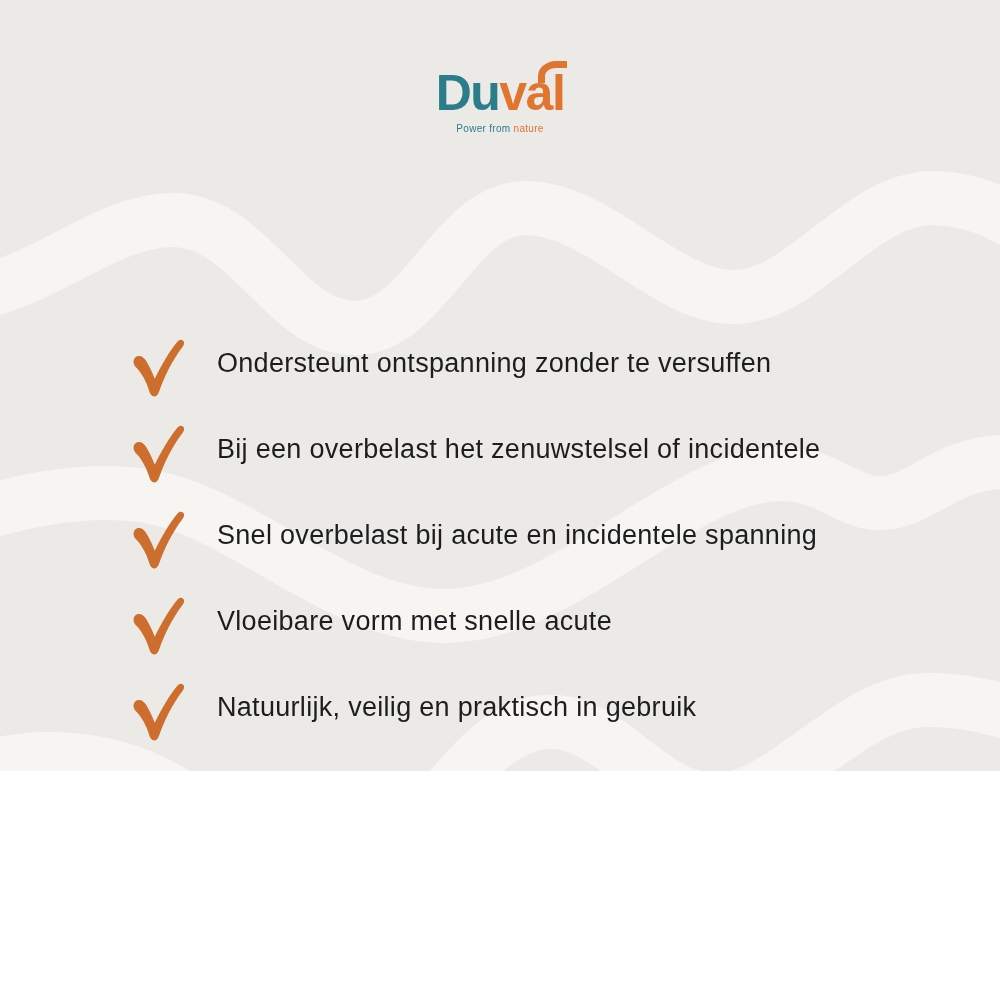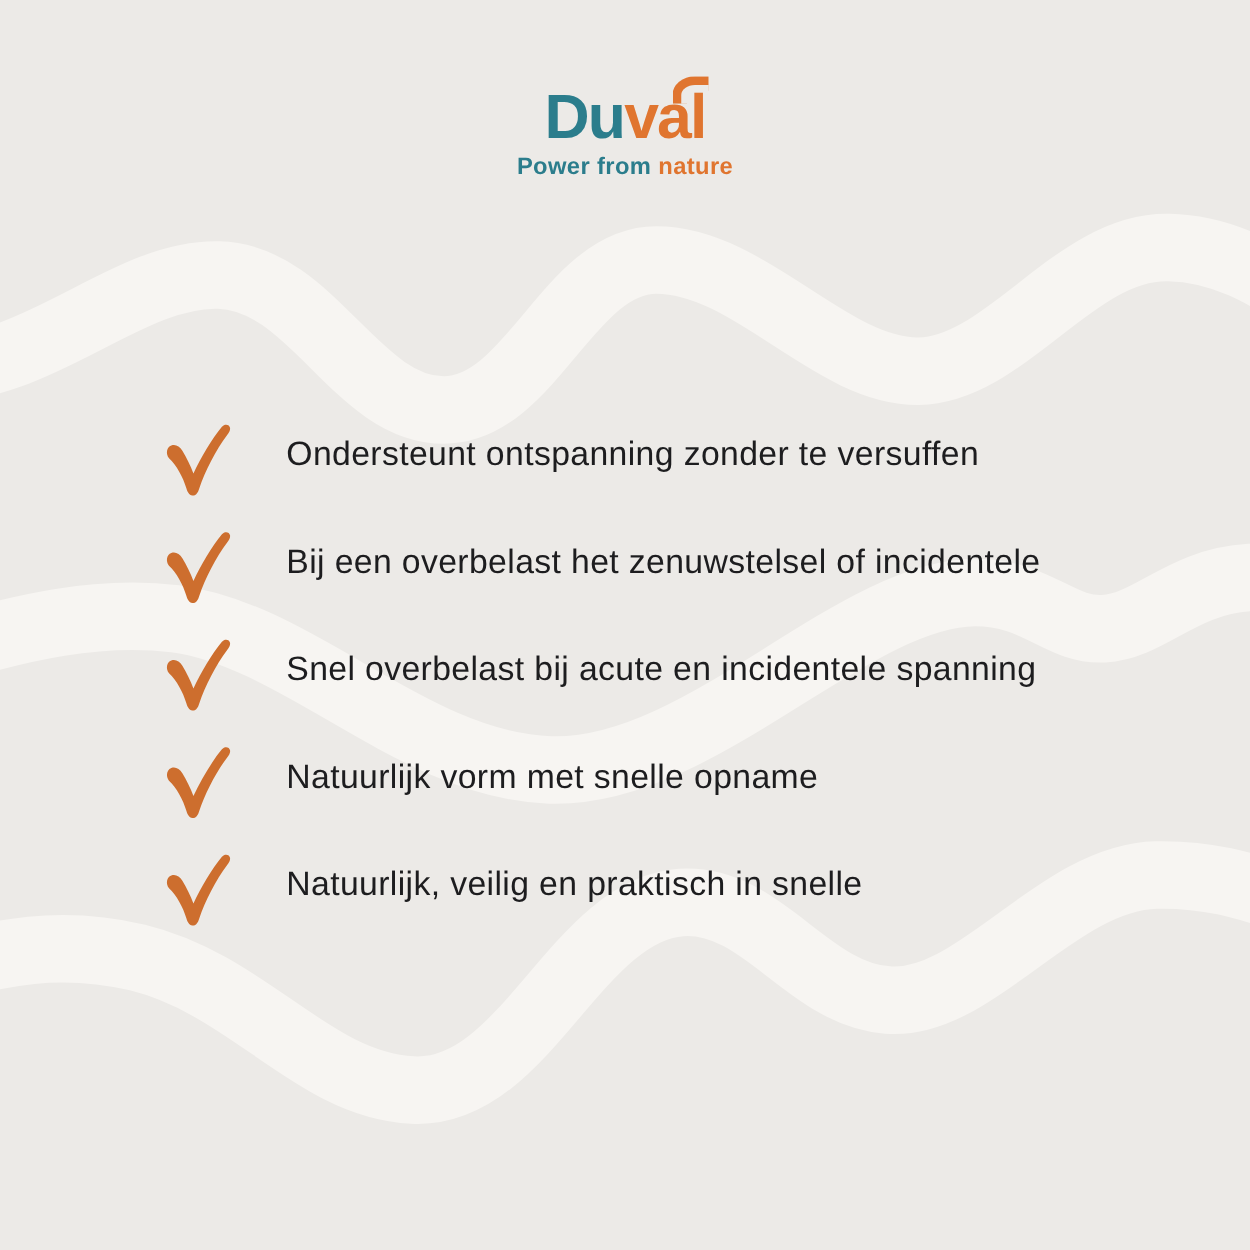--- a/index.html
+++ b/index.html
@@ -3,21 +3,21 @@
 <meta charset="utf-8">
 <style>
   html, body { margin: 0; padding: 0; }
   body {
     width: 1000px; height: 1000px;
     font-family: "Liberation Sans", sans-serif;
     overflow: hidden;
   }
   .canvas {
     position: relative;
-    width: 1000px; height: 1000px;
+    width: 1000px; height: 771px;
     background: #ECEAE7;
     overflow: hidden;
   }
   .waves {
     position: absolute;
     left: 0; top: 0;
     width: 1000px; height: 1000px;
     pointer-events: none;
   }
   .wave-path {
@@ -46,22 +46,22 @@
   .l-hook {
     position: absolute;
     top: -7px; right: -3px;
     width: 22px; height: 15px;
     border-top: 7px solid #E0752F;
     border-left: 7px solid #E0752F;
     border-top-left-radius: 18px 15px;
   }
   .tagline {
     margin-top: 5px;
-    font-size: 19px;
-    font-weight: 700;
+    font-size: 10px;
+    font-weight: 400;
     letter-spacing: 0.3px;
   }
   
   .checklist {
     position: absolute;
     left: 131px;
     top: 334px;
   }
   .check-row {
     display: flex;
@@ -69,21 +69,21 @@
     height: 62px;
     margin-bottom: 24px;
   }
   .check-icon {
     width: 54px; height: 62px;
     flex-shrink: 0;
     transform: translateY(3px);
   }
   .check-icon path { fill: #CD6E2E; }
   .item-text {
-    margin-left: 44px;
+    margin-left: 32px;
     font-size: 27px;
     letter-spacing: 0.3px;
     color: #1D1D1F;
     white-space: nowrap;
     transform: translateY(-2px);
   }
 </style>
 </head>
 <body>
 
@@ -123,24 +123,24 @@
       <svg class="check-icon" viewBox="0 0 58 64" xmlns="http://www.w3.org/2000/svg">
         <path d="M4.5 30.5 C1.5 26.5 2.5 21 6.5 19.5 C10 18.2 13.5 20 16 24 C19.5 29.5 23 37 25.5 43.5 C32 30 41.5 13.5 50 3.5 C52.5 0.5 56.5 1.5 57 4.5 C57.3 6.5 56 8.5 54.5 10.5 C45 23 35.5 41.5 30.5 56.5 C29.3 60.5 27.5 63 24.5 62.5 C21.8 62 20.3 59.5 19.5 56.5 C16.5 46.5 11 36.5 4.5 30.5 Z"></path>
       </svg>
       <span class="item-text">Snel overbelast bij acute en incidentele spanning</span>
     </div>
 
     <div class="check-row">
       <svg class="check-icon" viewBox="0 0 58 64" xmlns="http://www.w3.org/2000/svg">
         <path d="M4.5 30.5 C1.5 26.5 2.5 21 6.5 19.5 C10 18.2 13.5 20 16 24 C19.5 29.5 23 37 25.5 43.5 C32 30 41.5 13.5 50 3.5 C52.5 0.5 56.5 1.5 57 4.5 C57.3 6.5 56 8.5 54.5 10.5 C45 23 35.5 41.5 30.5 56.5 C29.3 60.5 27.5 63 24.5 62.5 C21.8 62 20.3 59.5 19.5 56.5 C16.5 46.5 11 36.5 4.5 30.5 Z"></path>
       </svg>
-      <span class="item-text">Natuurlijk vorm met snelle opname</span>
+      <span class="item-text">Vloeibare vorm met snelle acute</span>
     </div>
 
     <div class="check-row">
       <svg class="check-icon" viewBox="0 0 58 64" xmlns="http://www.w3.org/2000/svg">
         <path d="M4.5 30.5 C1.5 26.5 2.5 21 6.5 19.5 C10 18.2 13.5 20 16 24 C19.5 29.5 23 37 25.5 43.5 C32 30 41.5 13.5 50 3.5 C52.5 0.5 56.5 1.5 57 4.5 C57.3 6.5 56 8.5 54.5 10.5 C45 23 35.5 41.5 30.5 56.5 C29.3 60.5 27.5 63 24.5 62.5 C21.8 62 20.3 59.5 19.5 56.5 C16.5 46.5 11 36.5 4.5 30.5 Z"></path>
       </svg>
-      <span class="item-text">Natuurlijk, veilig en praktisch in snelle</span>
+      <span class="item-text">Natuurlijk, veilig en praktisch in gebruik</span>
     </div>
 
   </div>
 </div>
 
 </body></html>

